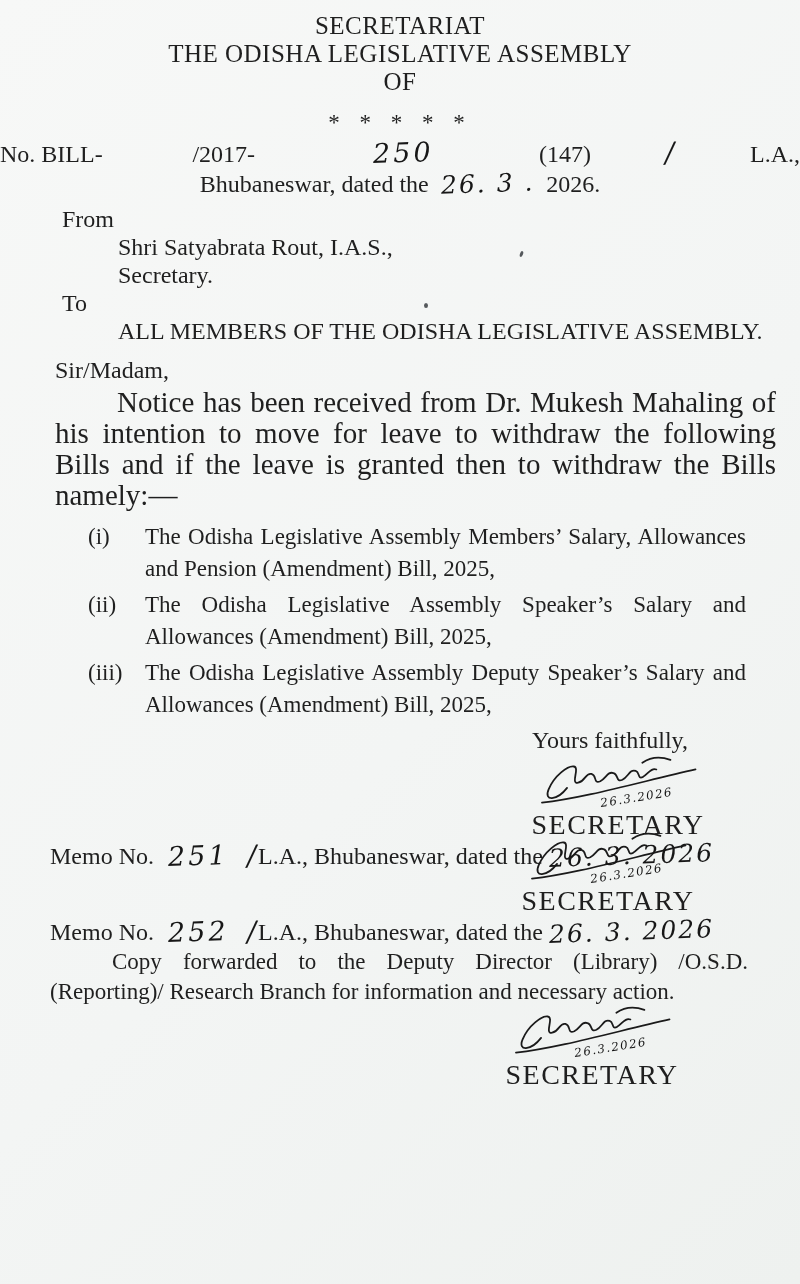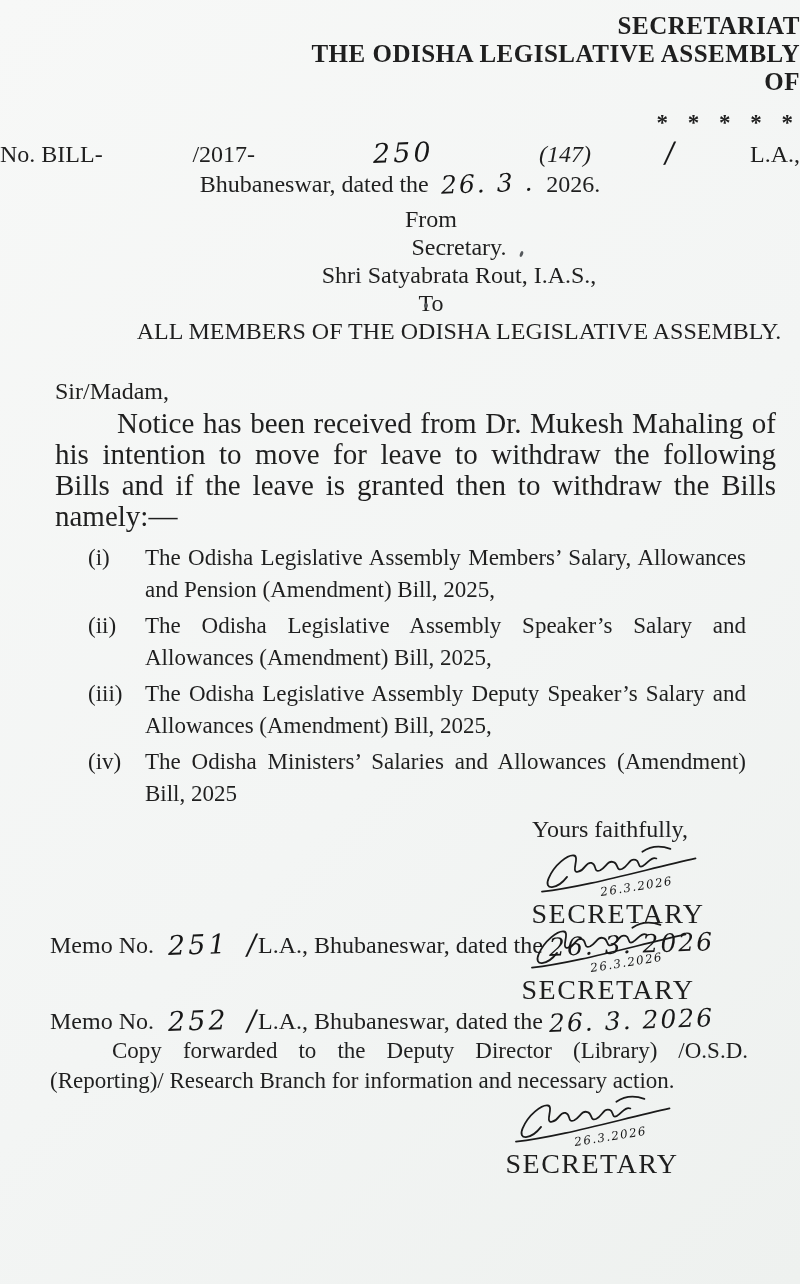--- a/index.html
+++ b/index.html
@@ -5,41 +5,41 @@
   html,body { margin:0; padding:0; background:#d8dad9; }
   .page {
     position:relative;
     width:800px; height:1284px;
     margin:0 auto;
     background:linear-gradient(135deg,#f7f8f7 0%,#f3f5f4 55%,#eef1ef 100%);
     font-family:"Liberation Serif", serif;
     color:#1f1f1f;
     overflow:hidden;
   }
-  .center { text-align:right;font-weight:bold; }
+  .center { text-align:center; }
   .header { padding-top:12px; font-size:25px; line-height:28px; letter-spacing:.5px; }
   .stars  { margin-top:14px; font-size:23px; letter-spacing:7px; line-height:26px; }
 
   .ref-line { display:flex; justify-content:space-between; align-items:baseline; font-size:24px; line-height:30px; margin-top:2px; }
   .ref-line .g-a { margin-left:16px; }
   .ref-line .g-b { margin-left:44px; }
-  .ref-line .g-c { margin-left:32px;font-style:italic; }
+  .ref-line .g-c { margin-left:32px; }
   .date-line { text-align:center; font-size:24px; line-height:30px; }
 
   .hw { font-family:"DejaVu Serif", serif; font-style:italic; display:inline-block; transform:rotate(-2deg); color:#171717; }
   .hw-num  { font-size:27px; letter-spacing:3px; }
   .hw-date { font-size:25px; letter-spacing:2px; margin:0 6px; }
   .hw-slash{ font-size:28px; margin:0 2px 0 10px; }
   .memo-num{ margin:0 8px 0 14px; }
 
-  .addr { margin-left:62px; font-size:24px; line-height:28px;text-align:center; }
+  .addr { margin-left:62px; font-size:24px; line-height:28px; }
   .addr .ind { margin-left:56px; }
   .addr .from-label { margin-top:6px; }
 
-  .salutation { margin:31px 0 0 55px; font-size:24px; line-height:30px; }
+  .salutation { margin:10px 0 0 55px; font-size:24px; line-height:30px; }
   .body-para  { margin:2px 24px 0 55px; text-align:justify; text-indent:62px; font-size:29px; line-height:31px; }
 
   .bill-list { margin:10px 54px 0 88px; font-size:23px; }
   .bill-item { display:flex; margin-bottom:4px; line-height:32px; }
   .bill-num  { width:57px; flex:none; }
   .bill-text { text-align:justify; flex:1; }
 
   .closing { width:max-content; margin:4px 112px 0 auto; font-size:24px; line-height:30px; }
 
   .sig-block { width:240px; margin:0 62px 0 auto; text-align:center; }
@@ -84,46 +84,42 @@
   </div>
 
   <div class="date-line">
     <span>Bhubaneswar, dated the</span>
     <span class="hw hw-date">26. 3 .</span>
     <span>2026.</span>
   </div>
 
   <div class="addr">
     <div class="from-label">From</div>
+    <div class="ind">Shri Satyabrata Rout, I.A.S.,</div>
     <div class="ind">Secretary.</div>
-    <div class="ind">Shri Satyabrata Rout, I.A.S.,</div>
     <div>To</div>
     <div class="ind">ALL MEMBERS OF THE ODISHA LEGISLATIVE ASSEMBLY.</div>
   </div>
 
   <div class="salutation">Sir/Madam,</div>
 
   <p class="body-para">Notice has been received from Dr. Mukesh Mahaling of his intention to move for leave to withdraw the following Bills and if the leave is granted then to withdraw the Bills namely:—</p>
 
   <div class="bill-list">
     <div class="bill-item">
       <span class="bill-num">(i)</span>
       <span class="bill-text">The Odisha Legislative Assembly Members’ Salary, Allowances and Pension (Amendment) Bill, 2025,</span>
     </div>
     <div class="bill-item">
       <span class="bill-num">(ii)</span>
       <span class="bill-text">The Odisha Legislative Assembly Speaker’s Salary and Allowances (Amendment) Bill, 2025,</span>
     </div>
     <div class="bill-item">
       <span class="bill-num">(iii)</span>
       <span class="bill-text">The Odisha Legislative Assembly Deputy Speaker’s Salary and Allowances (Amendment) Bill, 2025,</span>
-    </div>
-    <div class="bill-item">
-      <span class="bill-num">(iv)</span>
-      <span class="bill-text">The Odisha Ministers’ Salaries and Allowances (Amendment) Bill, 2025</span>
     </div>
   </div>
 
   <div class="closing">Yours faithfully,</div>
 
   <div class="sig-block">
     <svg class="sig" viewBox="0 0 230 84" aria-hidden="true">
       <path class="ink" d="M46,50 C32,68 14,68 21,52 C29,33 47,20 55,21 C64,22 50,45 61,43 C71,41 71,29 79,31 C87,33 81,45 91,41 C99,37 101,27 109,30 C116,32 112,43 121,39 C129,35 131,24 139,27 C145,29 141,39 149,35 C156,31 160,22 167,25"></path>
       <path class="ink" d="M148,16 C158,9 172,7 186,12"></path>
       <path class="ink" d="M12,70 C70,64 152,40 220,25"></path>

